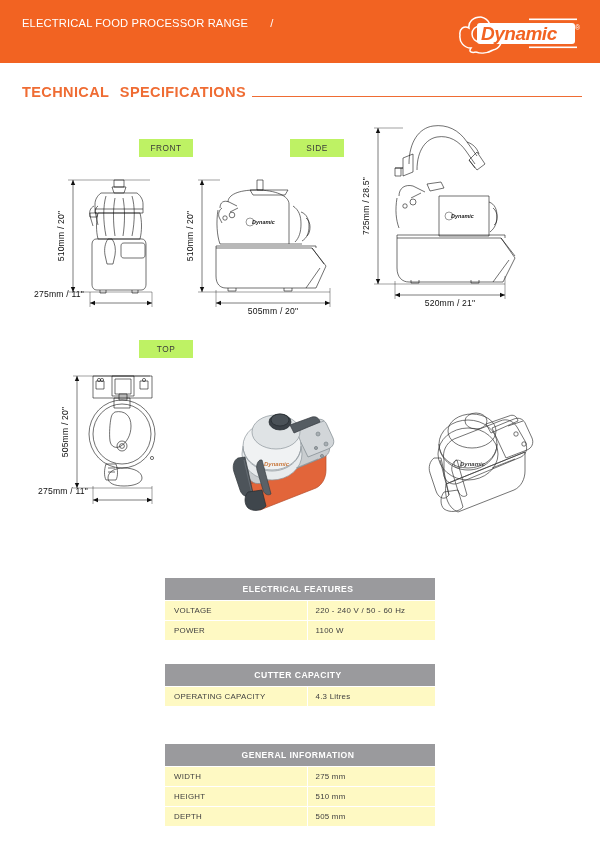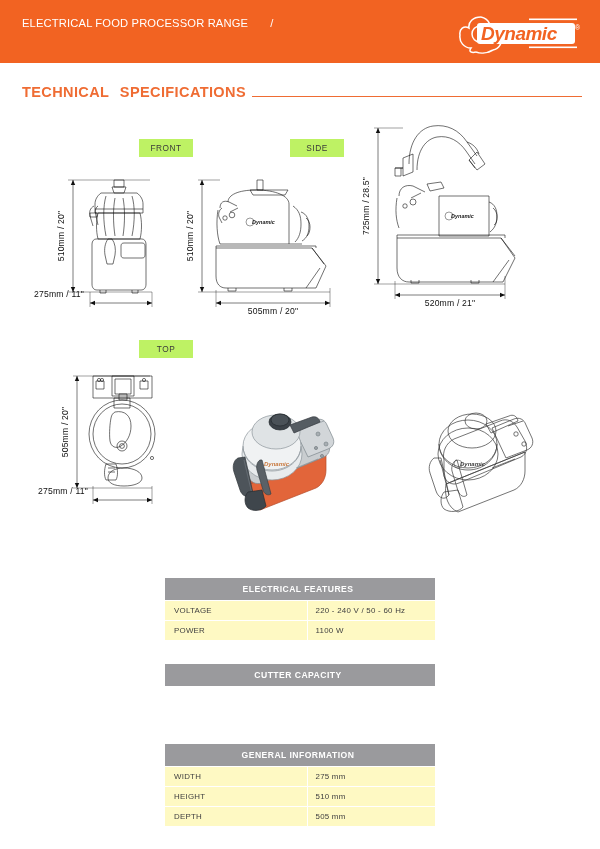--- a/index.html
+++ b/index.html
@@ -514,20 +514,24 @@
   <colgroup>
       <col class="c1">
       <col class="c2">
     </colgroup>
   <thead>
     <tr>
       <th colspan="2">CUTTER CAPACITY</th>
     </tr>
   </thead>
   <tbody>
+    <tr>
+      <td>OPERATING CAPACITY</td>
+      <td class="val">4.3 Litres</td>
+    </tr>
   </tbody>
 </table>
 
 
 <table class="spec-table" style="top:744px;">
   <colgroup>
       <col class="c1">
       <col class="c2">
     </colgroup>
   <thead>

